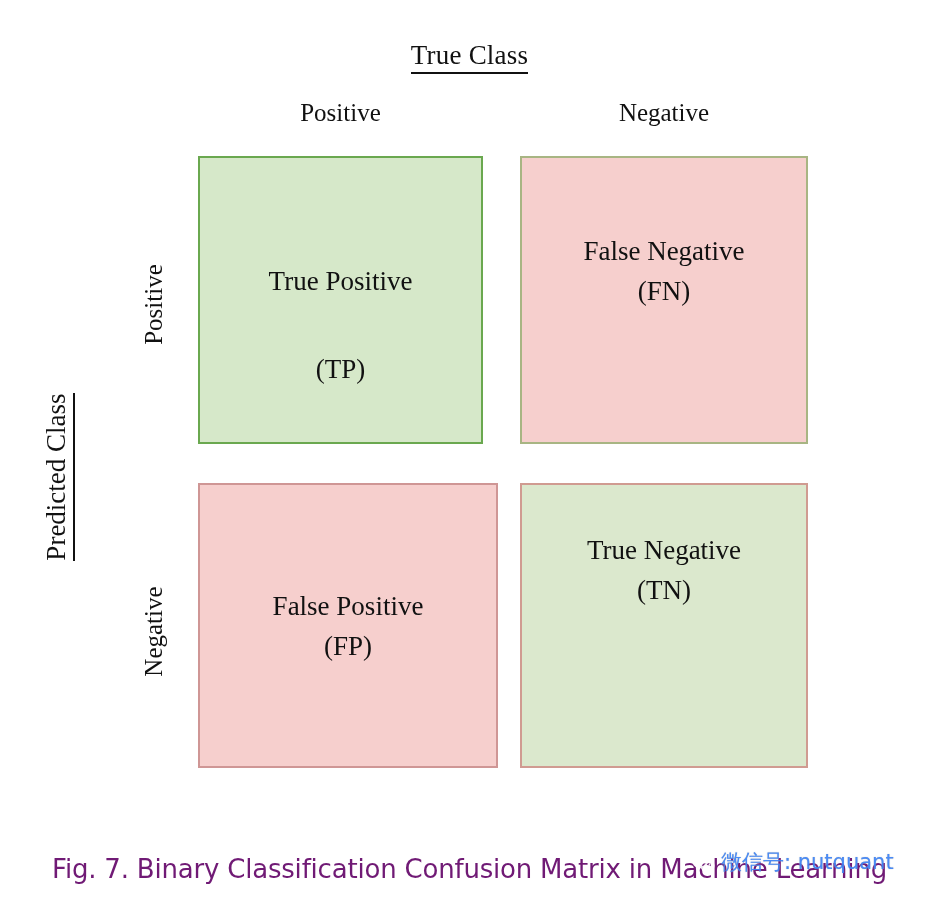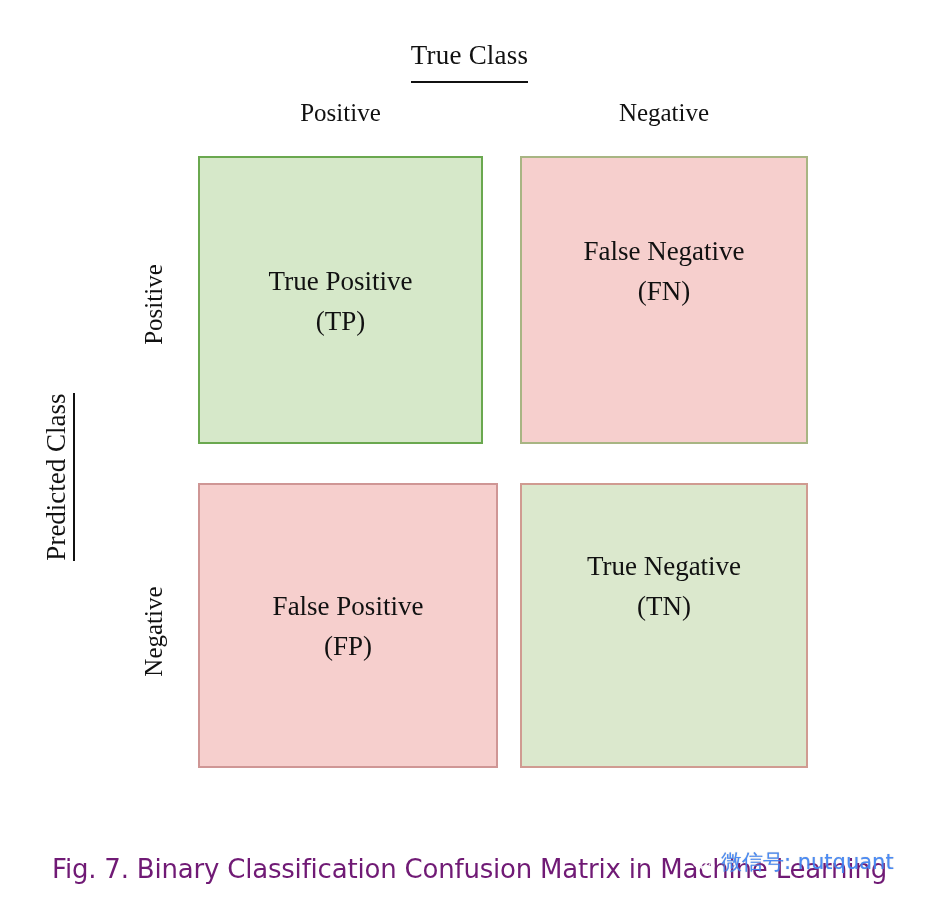--- a/index.html
+++ b/index.html
@@ -23,21 +23,21 @@
     left: 0;
     top: 42px;
     width: 939px;
     text-align: center;
     font-size: 27px;
     line-height: 1;
     letter-spacing: 0.2px;
   }
   #true-class-title span.u {
     border-bottom: 2px solid #111111;
-    padding-bottom: 12px;
+    padding-bottom: 3px;
     display: inline-block;
   }
 
   
   .col-header {
     position: absolute;
     top: 100px;
     font-size: 25px;
     line-height: 1;
     text-align: center;
@@ -97,35 +97,36 @@
   .cell .cell-line2 {
     font-size: 27px;
     line-height: 1;
     margin-top: 13px;
   }
 
   #cell-tp {
     left: 198px;  top: 156px;  width: 285px;  height: 288px;
     background: #d6e8c9;  border-color: #6aa84f;
     padding-top: 110px;
+    gap: 48px;
   }
   #cell-fn {
     left: 520px;  top: 156px;  width: 288px;  height: 288px;
     background: #f6cfcd;  border-color: #a8b583;
     padding-top: 80px;
   }
   #cell-fp {
     left: 198px;  top: 483px;  width: 300px;  height: 285px;
     background: #f6cfcd;  border-color: #cf9695;
     padding-top: 108px;
   }
   #cell-tn {
     left: 520px;  top: 483px;  width: 288px;  height: 285px;
     background: #dbe8cd;  border-color: #d09b91;
-    padding-top: 68px;
+    padding-top: 52px;
   }
 
   
   #figure-caption {
     position: absolute;
     left: 0;
     top: 856px;
     width: 939px;
     text-align: center;
     font-size: 26px;

